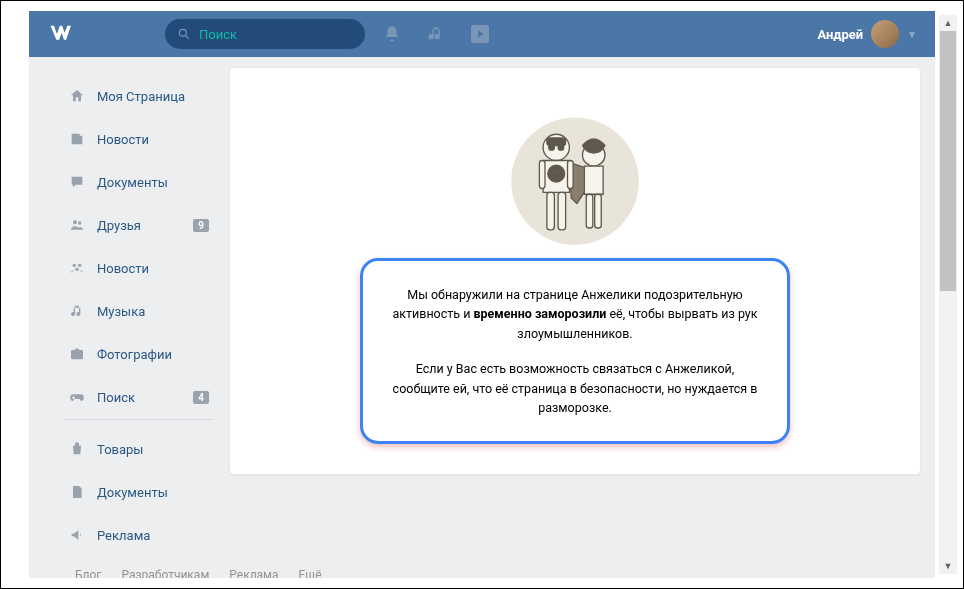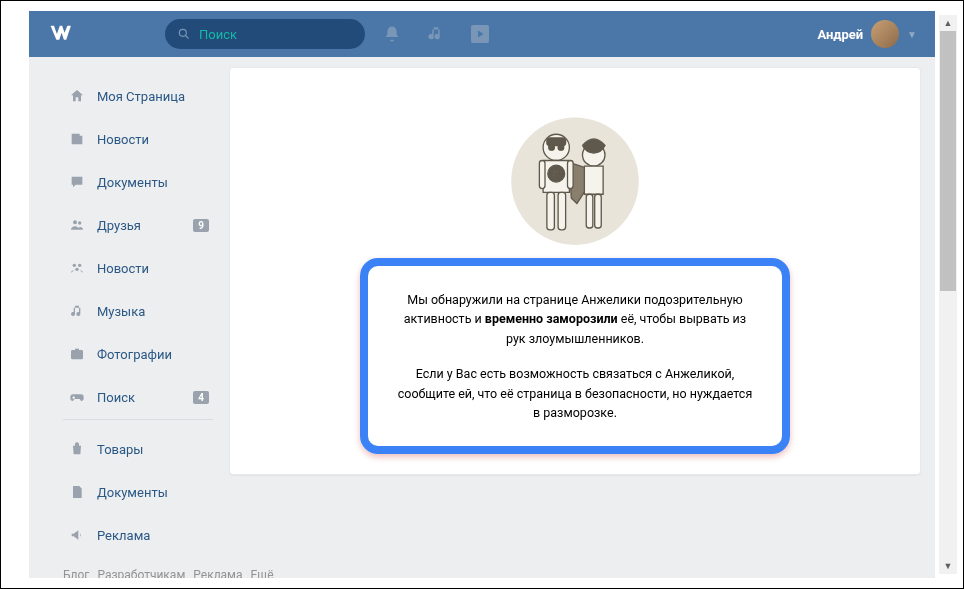--- a/index.html
+++ b/index.html
@@ -47,36 +47,36 @@
   .container { display: flex; padding: 10px 14px 0 34px; gap: 16px; height: calc(100% - 46px); }
   .sidebar { width: 150px; font-size: 13px; color: #2a5885; }
   .nav { list-style: none; }
   .nav li { display: flex; align-items: center; height: 28px; padding: 0 4px; cursor: pointer; margin-top: 15px; }
   .nav .ic { width: 20px; height: 20px; margin-right: 10px; color: #99a2ad; display:flex; align-items:center; justify-content:center; }
   .nav .ic svg { width: 16px; height: 16px; }
   .nav .lbl { flex: 1; }
   .badge { background: #99a2ad; color: #fff; font-size: 10px; font-weight: 700; padding: 1px 5px; border-radius: 2px; }
   .divider { height: 1px; background: #dadce0; margin: 8px 0; }
   .footer-links { margin-top: 16px; font-size: 12px; color: #939393; line-height: 1.8; }
-  .footer-links span { margin-right: 8px; cursor: pointer; }
+  .footer-links span { margin-right: 8px; cursor: pointer; margin-left: 12px; }
 
   .content {
     flex: 1;
     background: #fff;
     border: 1px solid #e7e8ec;
     border-radius: 4px;
     box-shadow: 0 1px 1px rgba(0,0,0,.04);
     display: flex; flex-direction: column; align-items: center;
     padding: 40px 0;
     height: 408px;
   }
   .illus { width: 150px; height: 140px; margin-bottom: 10px; }
   .notice {
     width: 430px;
-    border: 8px solid #3b82f6;
+    border: 3px solid #3b82f6;
     border-radius: 18px;
     padding: 24px 26px;
     text-align: center;
     font-size: 12.5px;
     line-height: 1.55;
     color: #000;
     box-shadow: 0 3px 6px rgba(200,40,30,.3);
   }
   .notice p + p { margin-top: 16px; }
 

